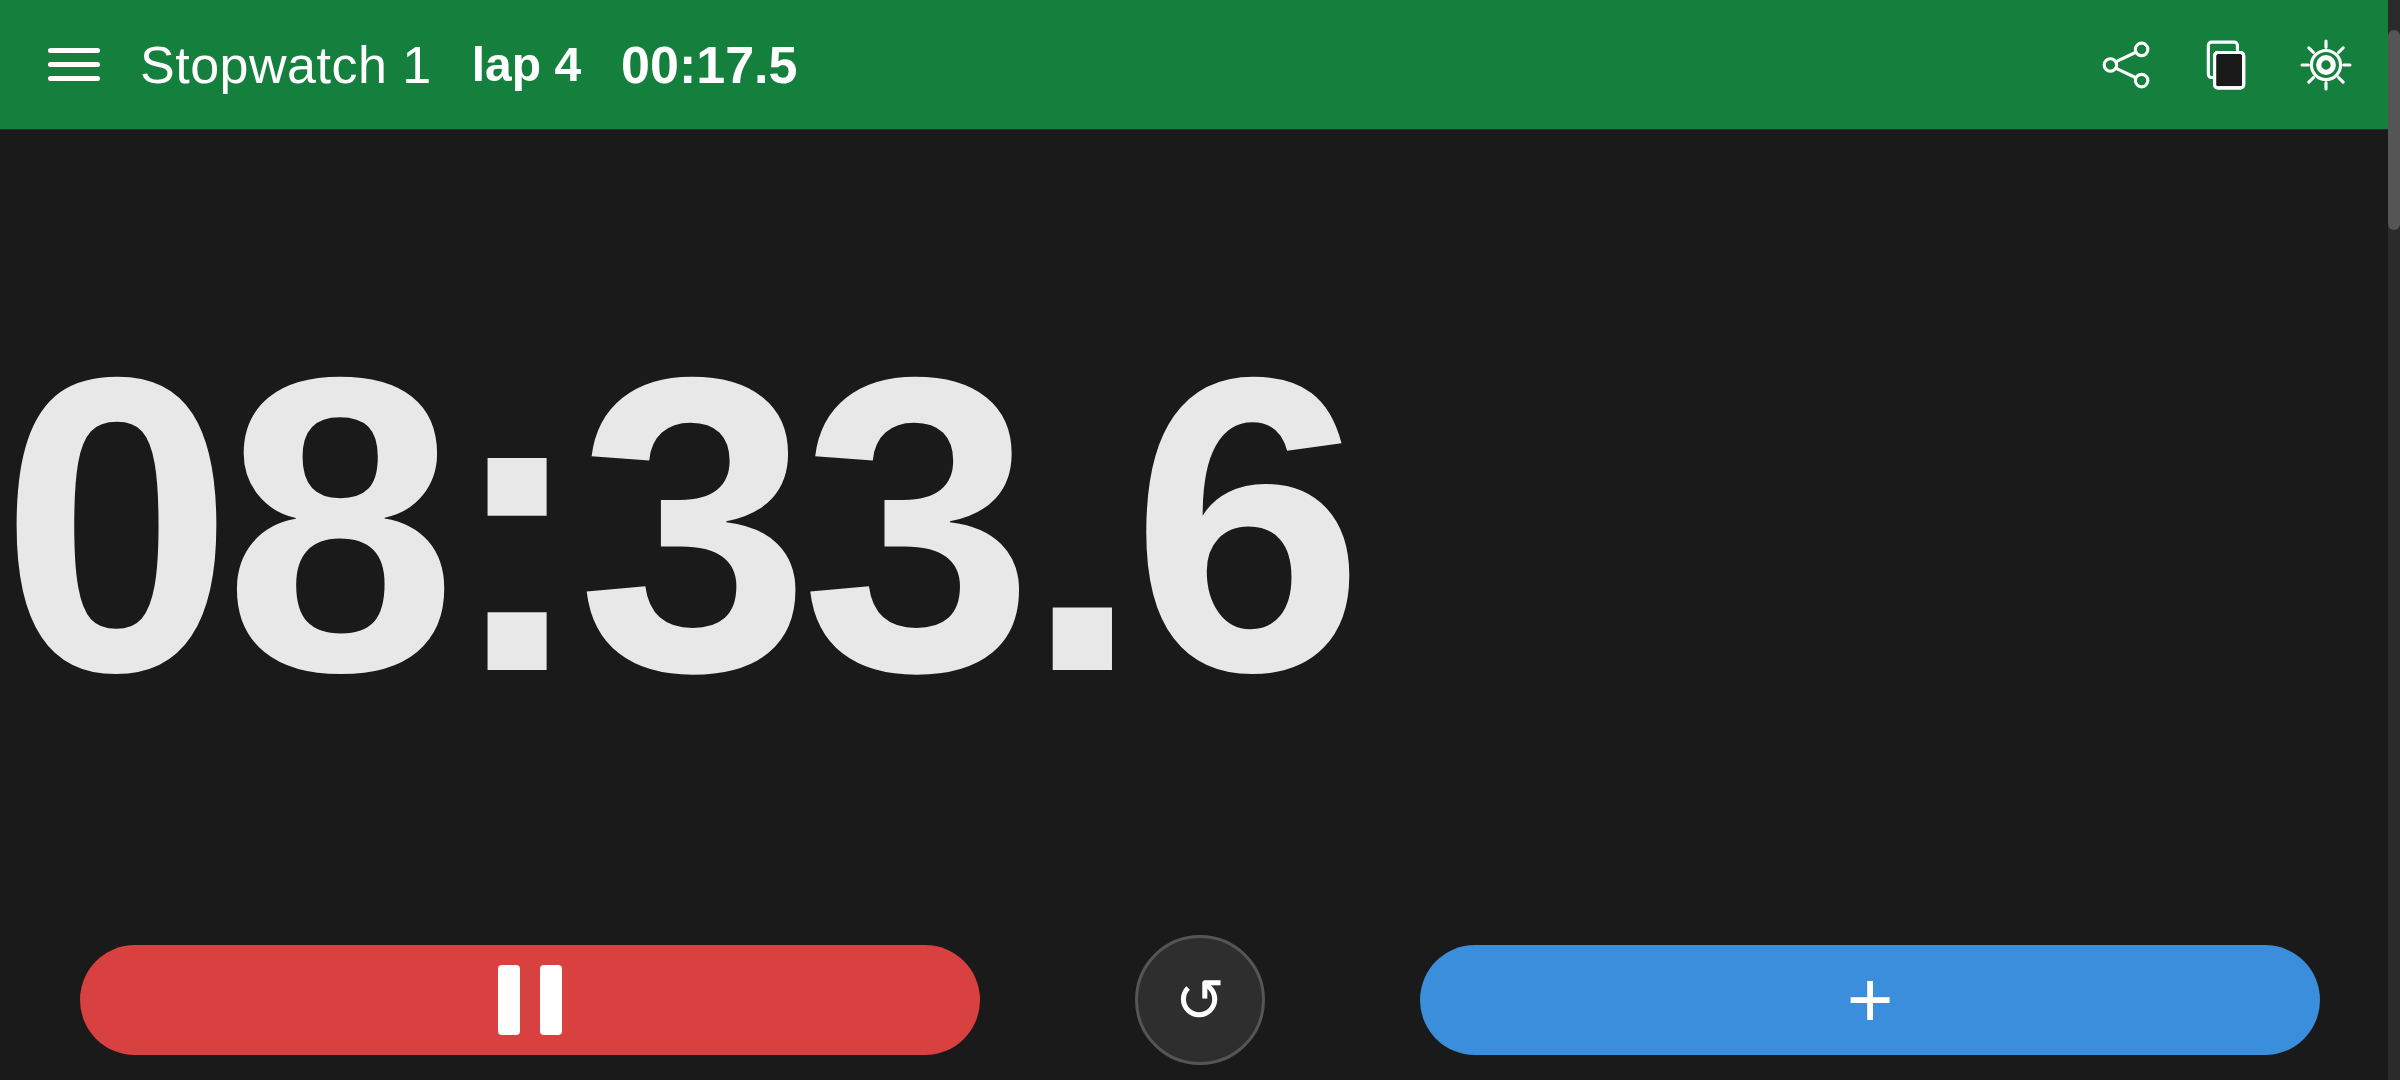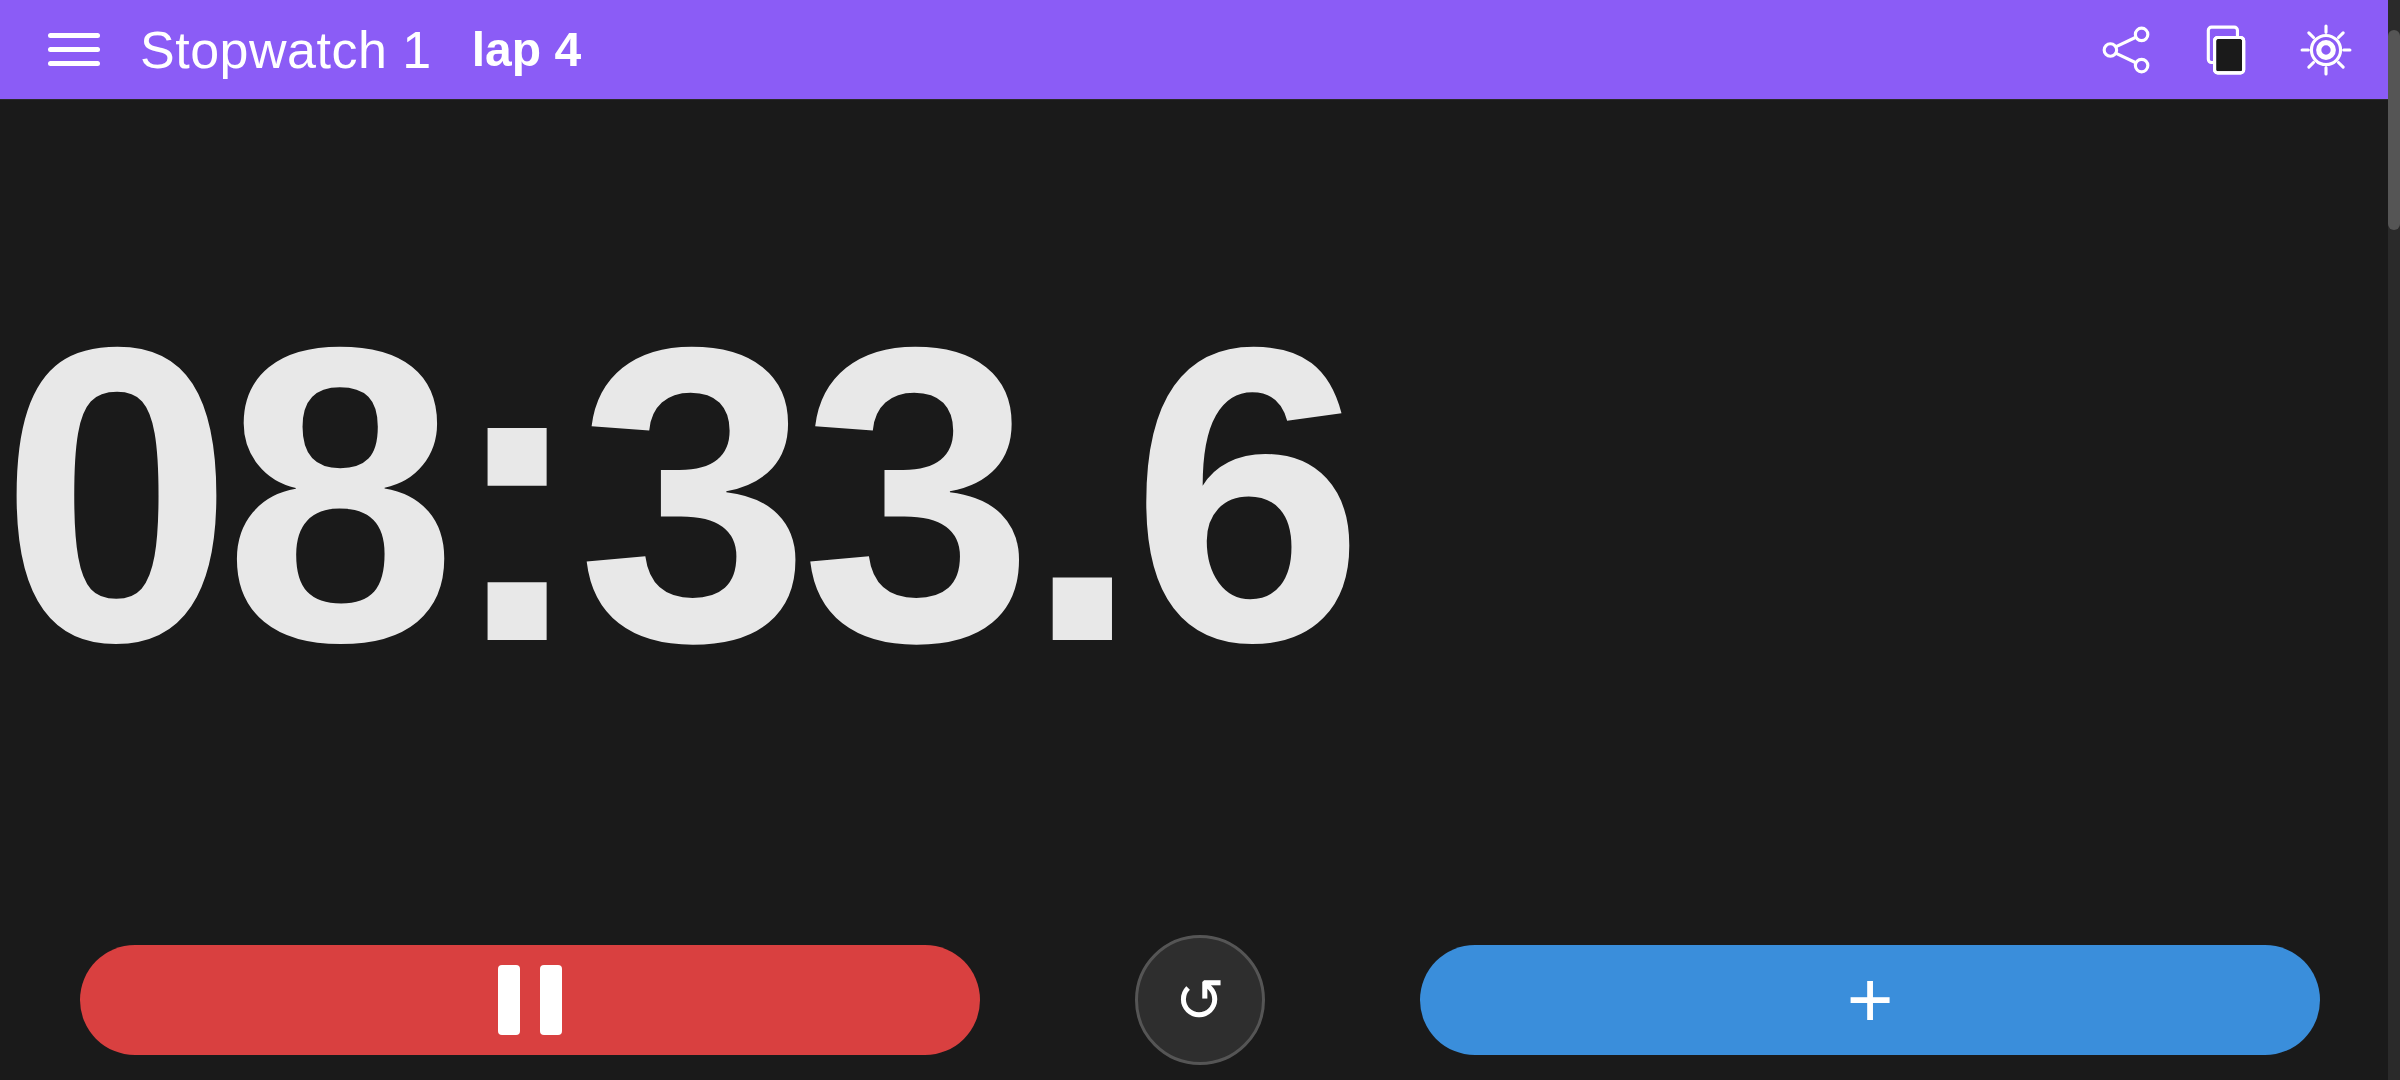--- a/index.html
+++ b/index.html
@@ -16,22 +16,22 @@
       overflow: hidden;
       position: relative;
     }
 
     
     .top-bar {
       display: flex;
       align-items: center;
       justify-content: space-between;
       padding: 0 48px;
-      height: 100px;
-      background-color: #8b5cf6;
+      height: 130px;
+      background-color: #15803d;
       border-bottom: 1px solid #2a2a2a;
     }
 
     .top-bar-left {
       display: flex;
       align-items: center;
       gap: 40px;
     }
 
     .menu-icon {
@@ -210,20 +210,21 @@
 
 <div class="top-bar">
   <div class="top-bar-left">
     <div class="menu-icon">
       <span></span>
       <span></span>
       <span></span>
     </div>
     <span class="app-title">Stopwatch 1</span>
     <span class="lap-info">lap 4</span>
+    <span class="lap-time">00:17.5</span>
   </div>
   <div class="top-bar-right">
 
     <div class="icon-btn">
       <svg class="share-icon-svg" viewBox="0 0 50 50" xmlns="http://www.w3.org/2000/svg">
         <circle cx="40" cy="10" r="6" stroke="white" stroke-width="3" fill="none"></circle>
         <circle cx="40" cy="40" r="6" stroke="white" stroke-width="3" fill="none"></circle>
         <circle cx="10" cy="25" r="6" stroke="white" stroke-width="3" fill="none"></circle>
         <line x1="15" y1="22" x2="34" y2="13" stroke="white" stroke-width="3"></line>
         <line x1="15" y1="28" x2="34" y2="37" stroke="white" stroke-width="3"></line>

